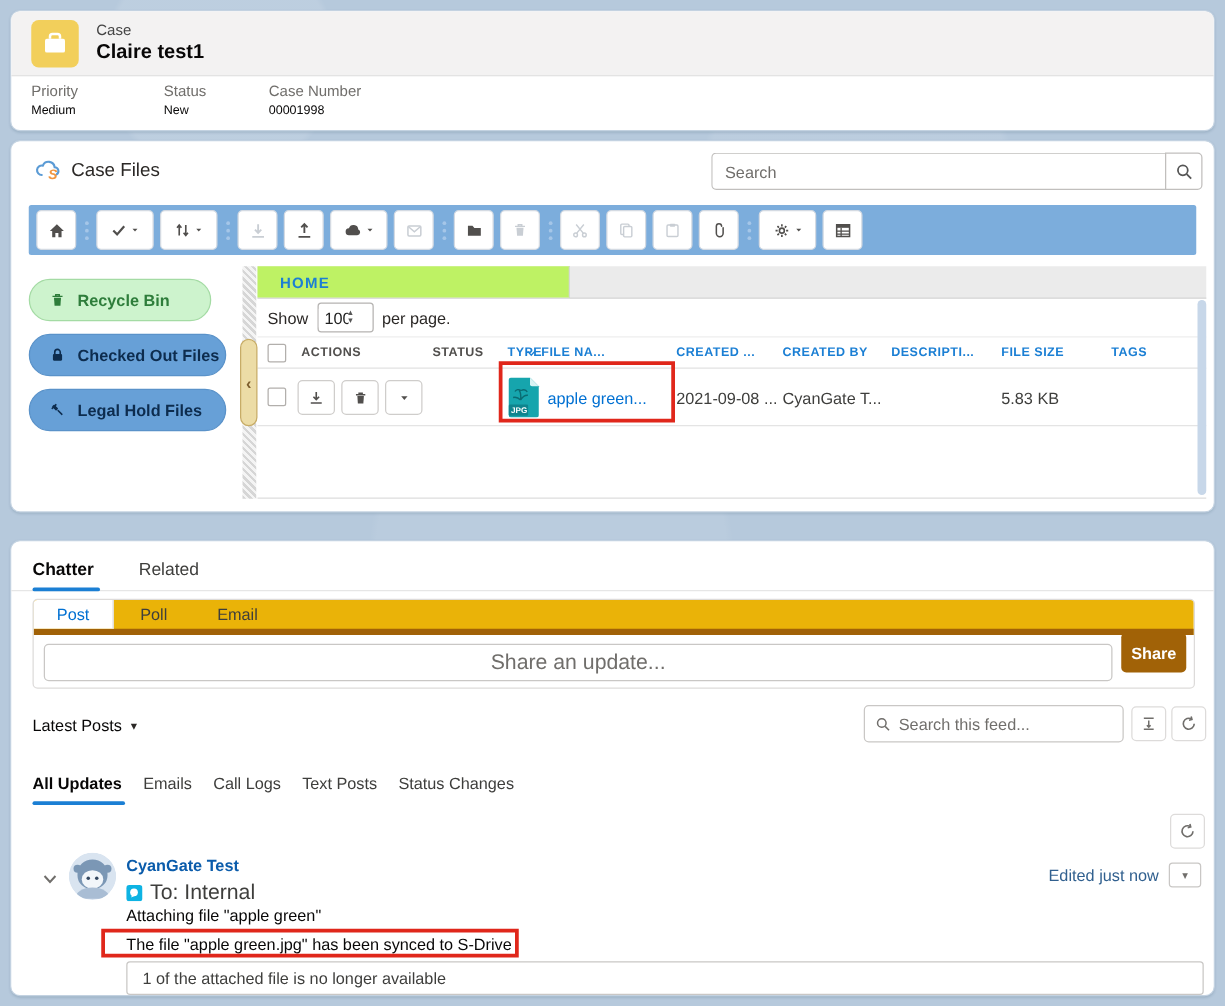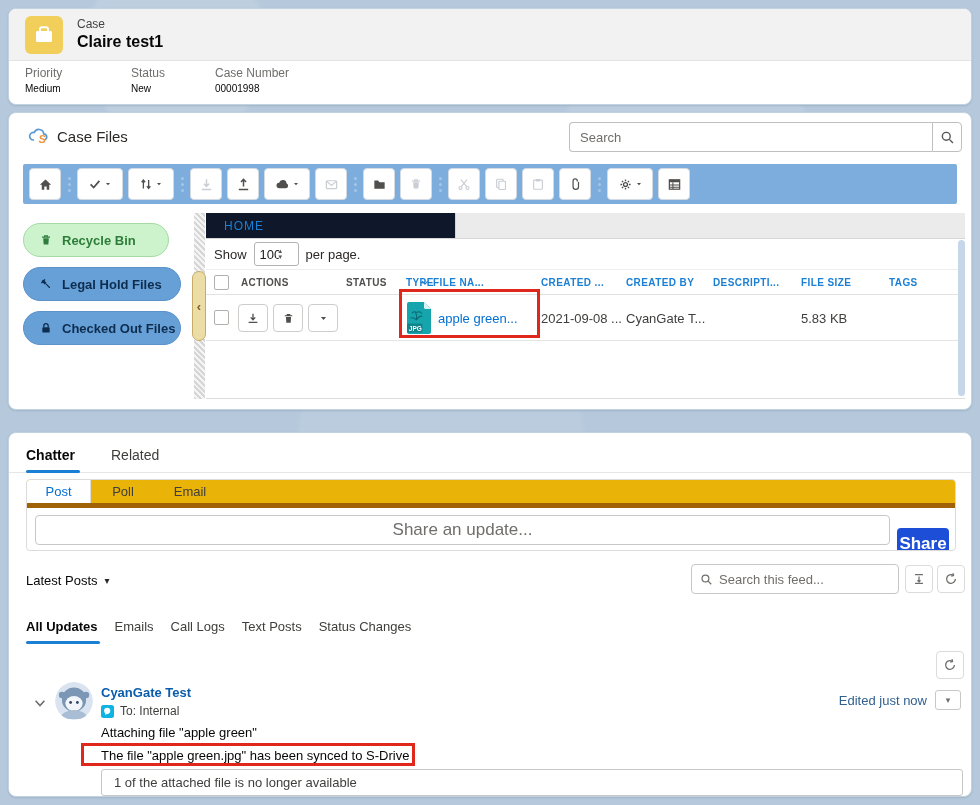--- a/index.html
+++ b/index.html
@@ -58,22 +58,22 @@
   .pill.blue  { background:#67a0d7; border-color:#5a92c9; color:#0d2c4e; width:158px; }
 
   .splitter { width:11px; position:relative; margin:0 1px;
       background:repeating-linear-gradient(45deg,#d6d6d6 0 2px,#f4f4f4 2px 4px); }
   .split-handle { position:absolute; left:-2px; top:58px; width:14px; height:70px; background:#ecdca6;
       border:1px solid #c7ac67; border-radius:7px; color:#7c5d2c; font-size:13px; font-weight:bold;
       display:flex; align-items:center; justify-content:center; cursor:pointer; z-index:3; }
 
   .table-area { flex:1; position:relative; border-bottom:1px solid #ddd; }
   .tabstrip { height:26px; background:#ebebeb; border-bottom:1px solid #d6d6d6; display:flex; }
-  .tab-home { width:250px; background:#0f172a; border-right:1px solid #d6d6d6; color:#1b7fd4;
-              font-size:12px; font-weight:normal; letter-spacing:1px; display:flex; align-items:center;
+  .tab-home { width:250px; background:#bef264; border-right:1px solid #d6d6d6; color:#1b7fd4;
+              font-size:12px; font-weight:bold; letter-spacing:1px; display:flex; align-items:center;
               padding-left:18px; cursor:pointer; }
   .showrow { height:30px; display:flex; align-items:center; padding-left:8px; font-size:13px; color:#2b2826; gap:7px; }
   .spinbox { width:45px; height:24px; border:1px solid #b5b3b1; border-radius:3px; display:flex; align-items:center; }
   .spinbox input { width:24px; border:none; outline:none; font-size:13px; padding-left:5px; font-family:inherit; color:#222; }
   .spin { display:flex; flex-direction:column; font-size:7px; line-height:6px; color:#555; cursor:pointer; }
   .hdr { height:26px; border-bottom:1px solid #e2e2e2; border-top:1px solid #eee; position:relative;
          font-size:10px; font-weight:bold; letter-spacing:.4px; }
   .hdr span { position:absolute; top:7px; white-space:nowrap; }
   .hdr .dark { color:#514f4d; } .hdr .blu { color:#1b7fd4; cursor:pointer; }
   .datarow { height:46px; border-bottom:1px solid #e4e4e4; position:relative; }
@@ -92,40 +92,40 @@
   .ch-tabs-border { position:absolute; left:0; right:0; top:39px; border-bottom:1px solid #e6e6e6; }
   .ch-underline { position:absolute; left:17px; top:37px; width:54px; height:3px; background:#1b7fd4; border-radius:2px; }
   .publisher { position:absolute; left:17px; top:46px; width:930px; height:72px; border:1px solid #dddbda;
                border-radius:4px; overflow:hidden; }
   .pub-strip { height:28px; background:#eab308; border-bottom:5px solid #a16207; display:flex; font-size:13px; }
   .pub-tab { width:64px; display:flex; align-items:center; justify-content:center; color:#3e3e3c; cursor:pointer; }
   .pub-tab.active { background:#fff; color:#0070d2; border-right:1px solid #dddbda; }
   .pub-input { position:absolute; left:8px; top:35px; width:855px; height:30px; border:1px solid #c9c7c5;
                border-radius:4px; font-size:17px; text-align:center; color:#706e6b; font-family:inherit; outline:none; }
   .pub-input::placeholder { color:#706e6b; }
-  .share-btn { position:absolute; left:870px; top:48px; width:52px; height:32px; background:#1d4ed8; color:#fff;
-               border:none; border-radius:4px; font-size:17px; font-weight:bold; cursor:pointer; font-family:inherit; }
+  .share-btn { position:absolute; left:870px; top:26px; width:52px; height:32px; background:#a16207; color:#fff;
+               border:none; border-radius:4px; font-size:13px; font-weight:bold; cursor:pointer; font-family:inherit; }
   .latest { position:absolute; left:17px; top:140px; font-size:13px; color:#080707; display:flex;
             align-items:center; gap:7px; cursor:pointer; }
   .caret-txt { font-size:10px; color:#2b2826; }
   .feed-search { position:absolute; left:682px; top:131px; width:208px; height:30px; border:1px solid #c9c7c5;
                  border-radius:4px; display:flex; align-items:center; padding:0 8px; gap:6px; color:#706e6b; background:#fff; }
   .feed-search input { border:none; outline:none; font-size:13px; width:150px; font-family:inherit; color:#444; }
   .feed-search input::placeholder { color:#706e6b; }
   .sq-btn { position:absolute; width:28px; height:28px; background:#fff; border:1px solid #dddbda; border-radius:4px;
             color:#706e6b; display:flex; align-items:center; justify-content:center; cursor:pointer; }
   .feedtabs { position:absolute; left:17px; top:186px; display:flex; gap:17px; font-size:13px; color:#3e3e3c; }
   .feedtabs .active { font-weight:bold; color:#080707; }
   .ft-underline { position:absolute; left:17px; top:208px; width:74px; height:3px; background:#1b7fd4; border-radius:2px; }
 
   .post-chevron { position:absolute; left:24px; top:263px; color:#706e6b; cursor:pointer; }
   .avatar { position:absolute; left:46px; top:249px; width:38px; height:38px; border-radius:50%; overflow:hidden; cursor:pointer; }
   .post-author { position:absolute; left:92px; top:252px; font-size:13px; font-weight:bold; color:#0b5cab; cursor:pointer; }
   .post-to { position:absolute; left:92px; top:271px; display:flex; align-items:center; gap:6px;
-             font-size:12px; color:#3e3e3c; }
+             font-size:17px; color:#3e3e3c; }
   .edited-row { position:absolute; right:10px; top:257px; display:flex; align-items:center; gap:8px; }
   .edited-txt { font-size:13px; color:#31608f; }
   .edited-btn { width:26px; height:20px; background:#fff; border:1px solid #c9c7c5; border-radius:3px;
                 color:#706e6b; font-size:9px; display:flex; align-items:center; justify-content:center; cursor:pointer; }
   .post-line1 { position:absolute; left:92px; top:292px; font-size:13px; color:#080707; }
   .post-line2 { position:absolute; left:92px; top:315px; font-size:13px; color:#080707; white-space:nowrap; }
   .notice { position:absolute; left:92px; top:336px; width:862px; height:27px; border:1px solid #c9c7c5;
             border-radius:3px; display:flex; align-items:center; padding-left:12px; font-size:13px; color:#3e3e3c; }
   svg { display:block; }
 </style>
@@ -309,37 +309,37 @@
           <svg width="14" height="14" viewBox="0 0 16 16">
               <path d="M4.8 6 H11.2 L10.7 13.2 H5.3 Z" fill="currentColor"></path>
               <path d="M3.4 4.7 H12.6 M6.4 4.4 V3.2 H9.6 V4.4" fill="none" stroke="currentColor" stroke-width="1.3"></path>
             </svg>
         </span>
         <span>Recycle Bin</span>
       </div>
       <div class="pill blue">
         <span>
           <svg width="14" height="14" viewBox="0 0 16 16">
+              <rect x="3.8" y="7" width="8.4" height="6.2" rx="1" fill="currentColor"></rect>
+              <path d="M5.5 7 V5.4 a2.5 2.5 0 0 1 5 0 V7" fill="none" stroke="currentColor" stroke-width="1.5"></path>
+            </svg>
+        </span>
+        <span>Checked Out Files</span>
+      </div>
+      <div class="pill blue">
+        <span>
+          <svg width="14" height="14" viewBox="0 0 16 16">
               <g fill="currentColor" transform="rotate(-45 8 8)">
                 <rect x="6.6" y="2.2" width="2.8" height="5.4" rx="0.7"></rect>
                 <rect x="5" y="2.8" width="6" height="1.5" rx="0.5"></rect>
                 <rect x="7.3" y="8.2" width="1.4" height="6" rx="0.5"></rect>
               </g>
             </svg>
         </span>
         <span>Legal Hold Files</span>
-      </div>
-      <div class="pill blue">
-        <span>
-          <svg width="14" height="14" viewBox="0 0 16 16">
-              <rect x="3.8" y="7" width="8.4" height="6.2" rx="1" fill="currentColor"></rect>
-              <path d="M5.5 7 V5.4 a2.5 2.5 0 0 1 5 0 V7" fill="none" stroke="currentColor" stroke-width="1.5"></path>
-            </svg>
-        </span>
-        <span>Checked Out Files</span>
       </div>
     </div>
 
     <div class="splitter">
       <div class="split-handle">‹</div>
     </div>
 
     <div class="table-area">
       <div class="tabstrip">
         <div class="tab-home">HOME</div>

